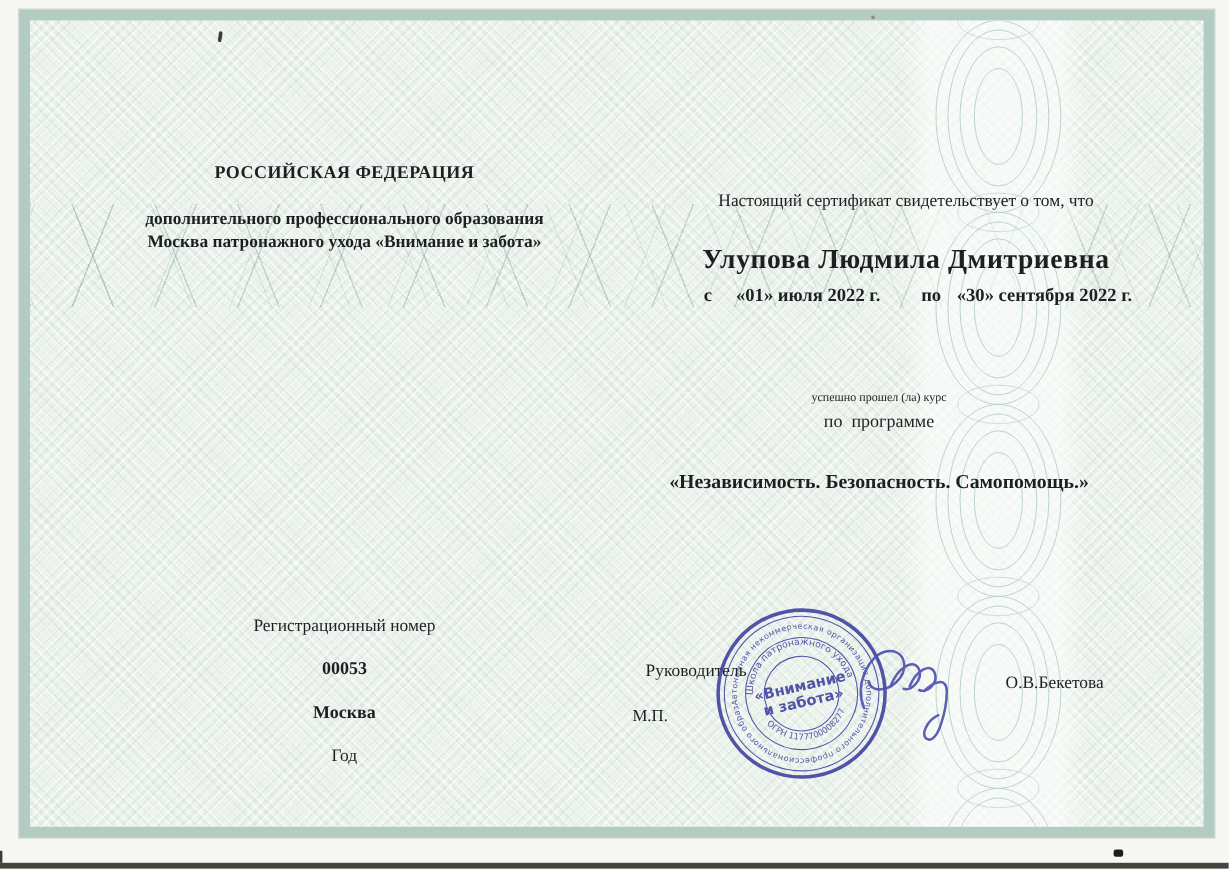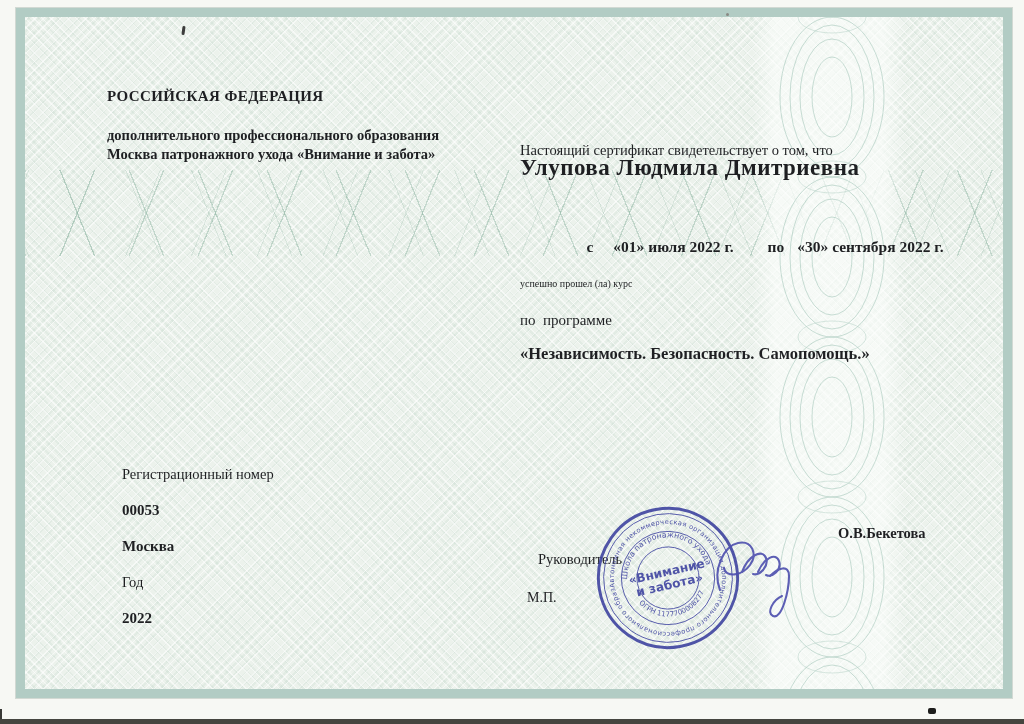--- a/index.html
+++ b/index.html
@@ -35,43 +35,43 @@
       repeating-linear-gradient(112deg, rgba(126,170,150,0.20) 3px 4px, transparent 4px 64px),
       repeating-linear-gradient(68deg,  rgba(126,170,150,0.20) 3px 4px, transparent 4px 64px);
   }
   .petal-strip{
     position:absolute;left:727px;top:0;width:154px;height:672px;
     background:linear-gradient(90deg, rgba(255,255,255,0) 0%, rgba(252,254,252,0.65) 15%, rgba(252,254,252,0.65) 85%, rgba(255,255,255,0) 100%);
   }
 
   
   .abs{position:absolute;}
-  .center{}
+  .center{text-align:center;margin-top:48px;}
   .issuer-block{left:107px;top:88px;width:360px;}
   .country-title{font-weight:bold;font-size:15px;letter-spacing:0.4px;margin-bottom:21px;}
   .issuer-line{font-weight:bold;font-size:14.5px;line-height:19px;}
 
-  .statement{left:520px;top:142px;width:470px;font-size:14.5px;font-family:Liberation Serif, serif;}
+  .statement{left:520px;top:112px;width:470px;font-size:14.5px;font-family:Liberation Serif, serif;}
   .recipient{left:520px;top:155px;width:470px;font-size:23px;font-weight:bold;letter-spacing:0.5px;}
 
   .period-row{left:530px;top:238px;width:470px;display:flex;justify-content:center;align-items:baseline;
               font-size:15.5px;font-weight:bold;}
   .period-row .g1{width:20px;} .period-row .g2{width:34px;} .period-row .g3{width:13px;}
 
   .course1{left:520px;top:278px;width:425px;font-size:10px;}
-  .course2{left:520px;top:312px;width:425px;font-size:15px;white-space:pre;}
+  .course2{left:520px;top:296px;width:425px;font-size:15px;white-space:pre;}
   .program{left:520px;top:344px;width:425px;font-size:16.5px;font-weight:bold;}
 
   .reg-block{left:122px;top:466px;width:330px;display:flex;flex-direction:column;gap:19px;}
   .reg-label{font-size:14.5px;line-height:17px;}
   .reg-value{font-size:15px;font-weight:bold;line-height:17px;}
 
   .role-label{left:538px;top:551px;font-size:14.5px;}
   .seal-label{left:527px;top:590px;font-size:14px;}
-  .signer-name{left:838px;top:525px;font-size:14.5px;font-weight:bold;}
+  .signer-name{left:838px;top:561px;font-size:14.5px;}
 
   
   .stamp{
     position:absolute;left:594px;top:504px;width:148px;height:148px;
     transform:rotate(-10deg);
     opacity:0.88;
   }
   .stamp text, .stamp textPath{
     font-family:"DejaVu Sans","Liberation Sans",sans-serif;
     fill:#3a3f9e;
@@ -150,21 +150,20 @@
 
   <div class="abs center course1">успешно прошел (ла) курс</div>
   <div class="abs center course2">по  программе</div>
   <div class="abs center program">«Независимость. Безопасность. Самопомощь.»</div>
 
   <div class="abs center reg-block">
     <div class="reg-label">Регистрационный номер</div>
     <div class="reg-value">00053</div>
     <div class="reg-value">Москва</div>
     <div class="reg-label">Год</div>
-    <div class="reg-value">2022</div>
   </div>
 
   <div class="abs role-label">Руководитель</div>
   <div class="abs seal-label">М.П.</div>
   <div class="abs signer-name">О.В.Бекетова</div>
 
   <svg class="stamp" viewBox="0 0 200 200">
     <defs>
       <path id="ringPath" d="M 27,100 A 73,73 0 1 1 173,100 A 73,73 0 1 1 27,100"></path>
       <path id="schoolArc" d="M 45,100 A 55,55 0 1 1 155,100"></path>

